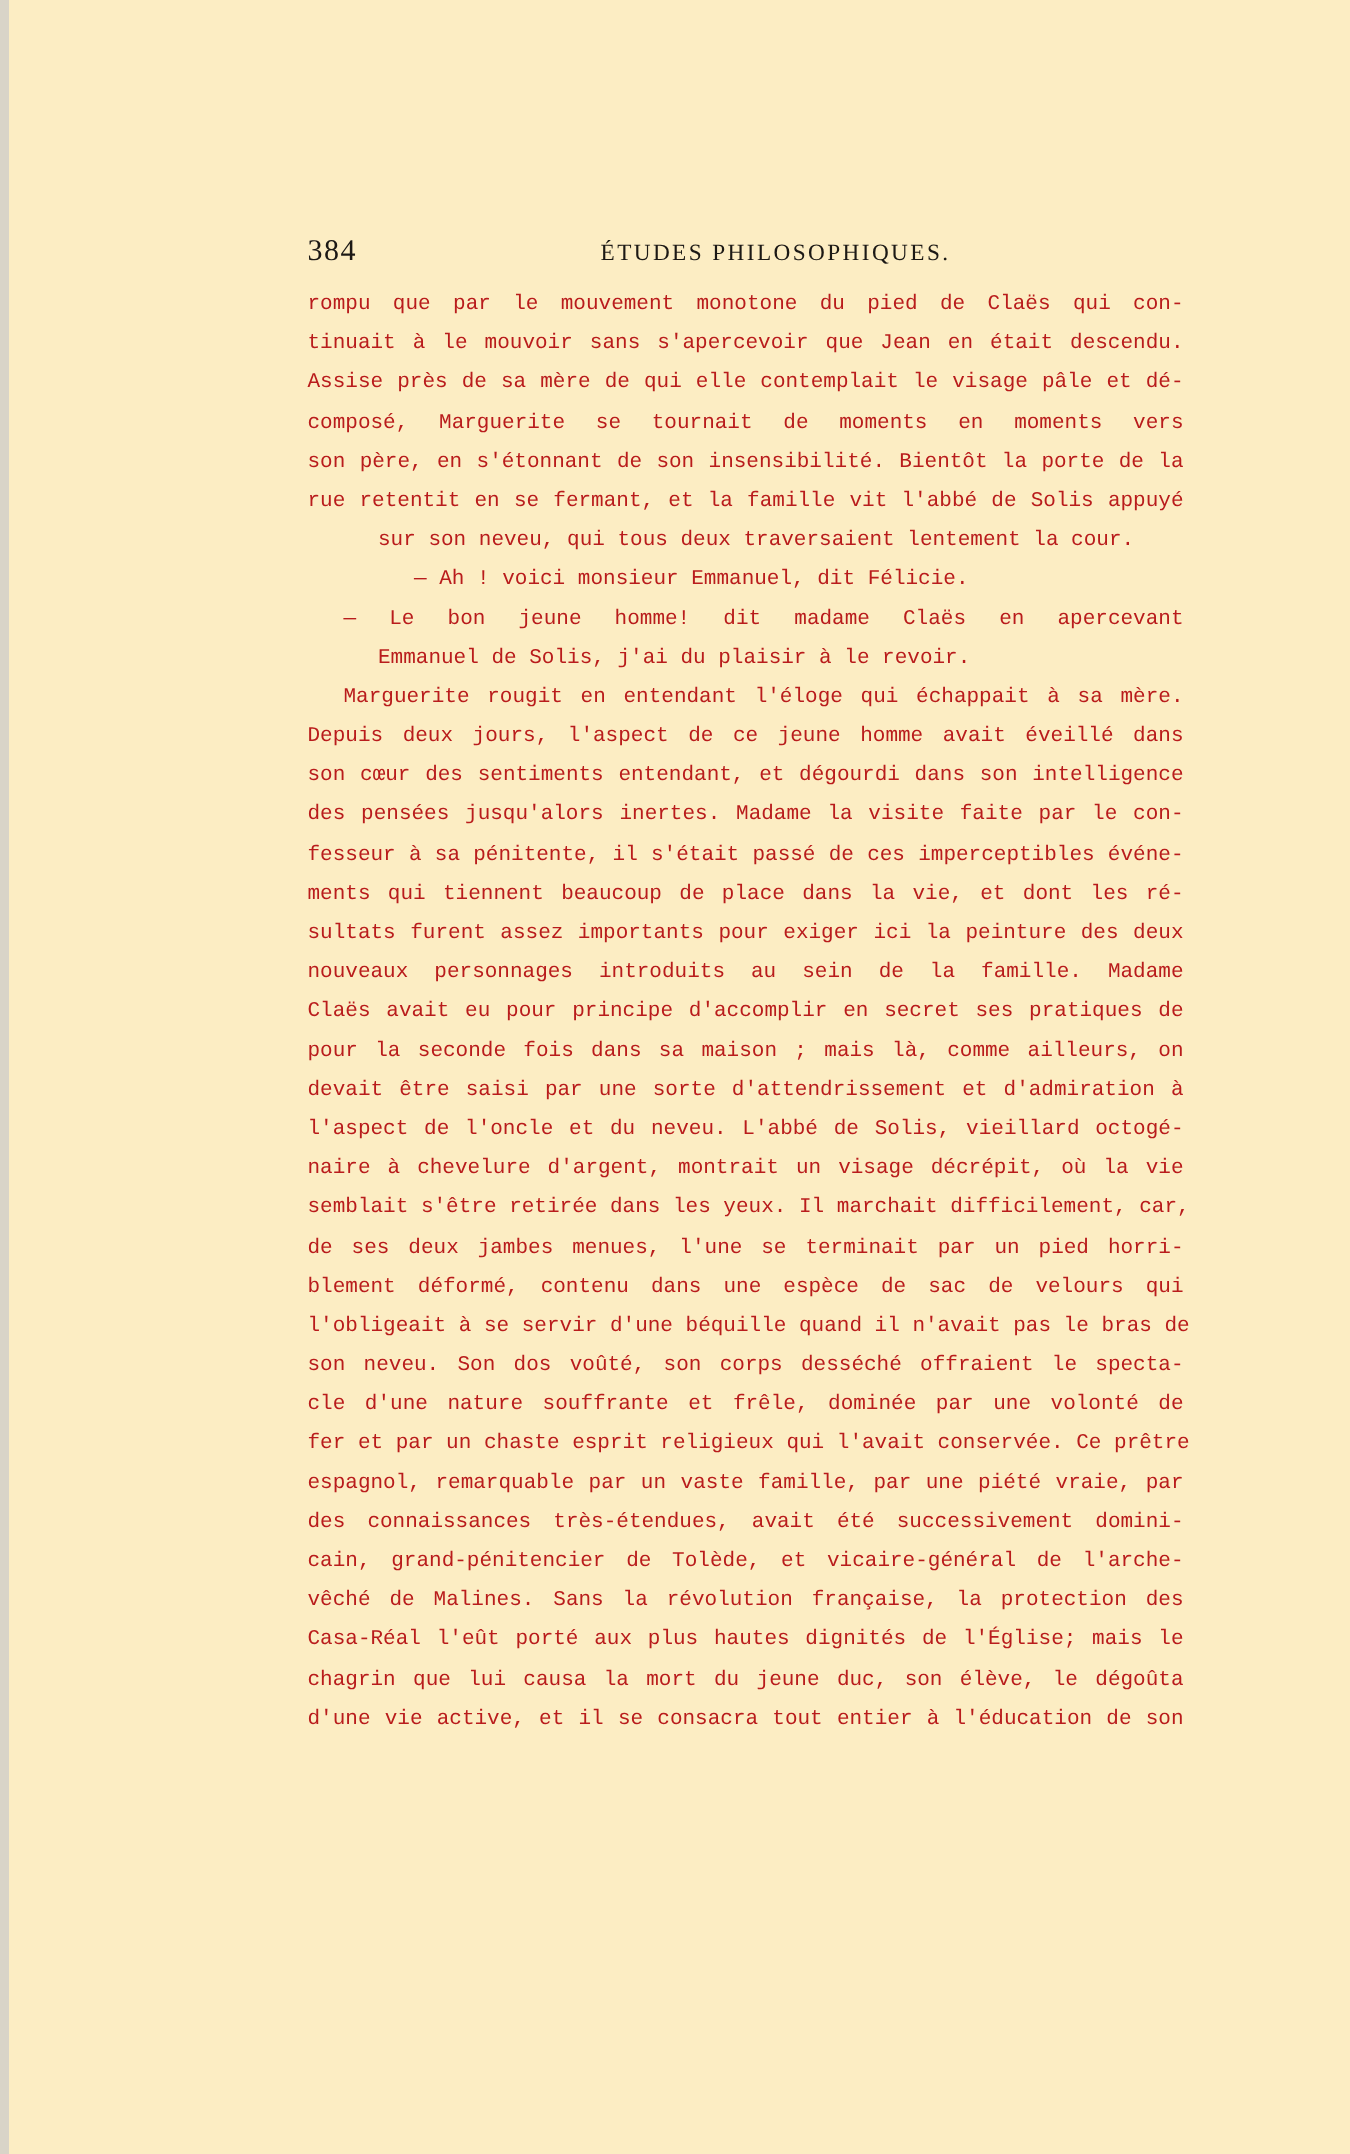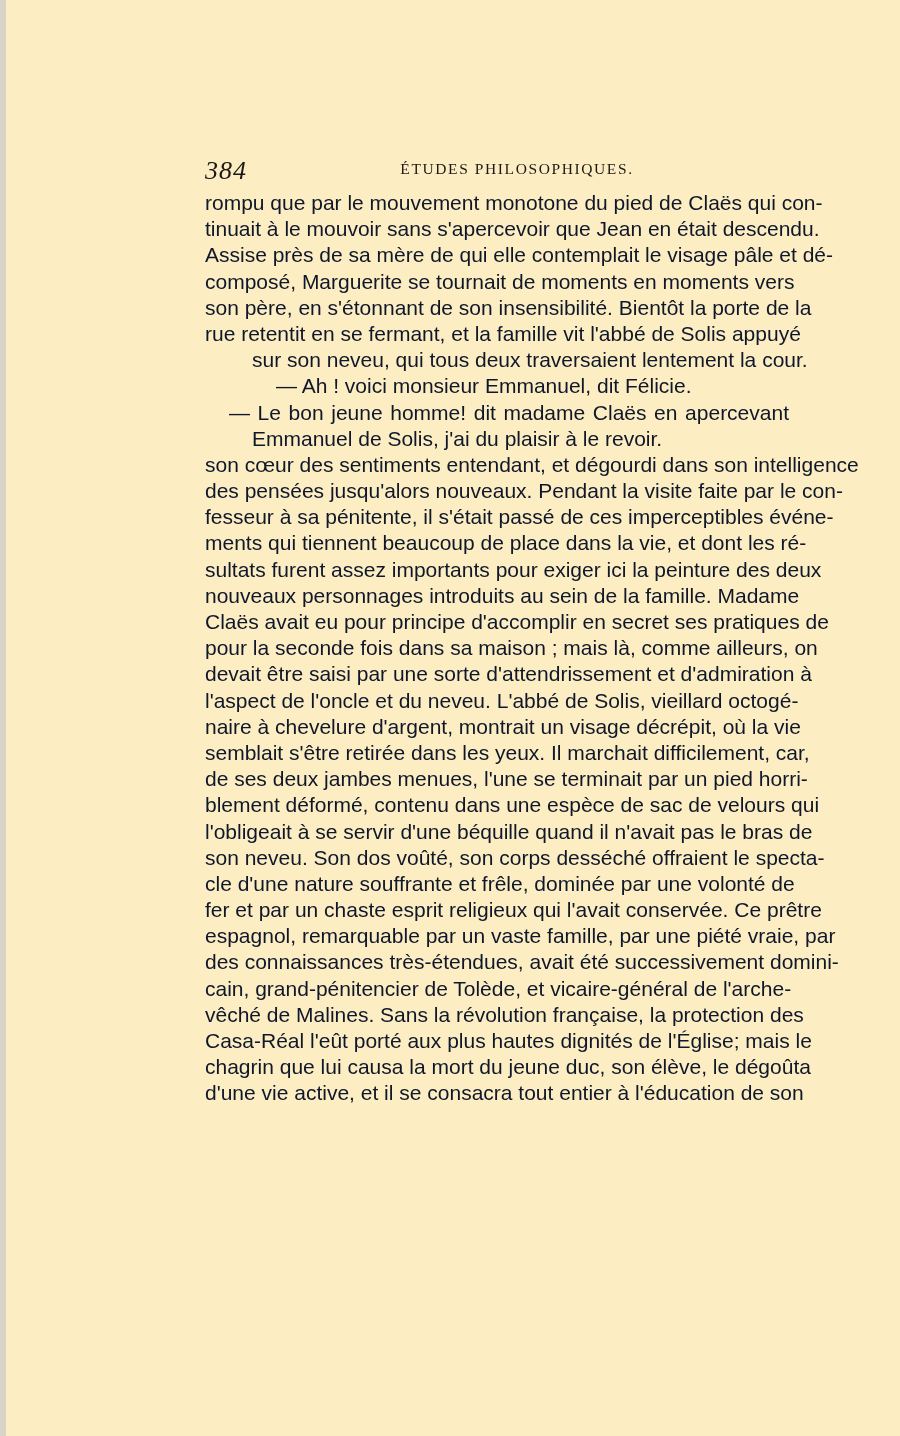--- a/index.html
+++ b/index.html
@@ -16,32 +16,32 @@
     position: absolute; left: 6px; top: 0; right: 0; bottom: 0;
     background: #fcedc3;
   }
   .header {
     position: absolute; left: 205px; top: 156px; width: 584px; height: 28px;
     font-family: "Liberation Serif", serif;
     color: #1c1915;
   }
   .page-number {
     position: absolute; left: 0; top: 0;
-    font-size: 26px; letter-spacing: 1px; font-style: italic;
+    font-size: 20px; letter-spacing: 1px;
   }
   .running-title {
     position: absolute; left: 0; right: 0; top: 4px; text-align: center;
     font-size: 15.5px; letter-spacing: 1.6px; font-weight: normal;
     padding-left: 40px;
   }
   .text-block {
     position: absolute; left: 205px; top: 190px; width: 584px;
-    font-family: Liberation Sans, sans-serif;
-    font-size: 21px; line-height: 26.2px;
-    color: #0f172a;
+    font-family: Liberation Mono, monospace;
+    font-size: 14px; line-height: 26.2px;
+    color: #b91c1c;
   }
   .line {
     display: block; white-space: nowrap;
     text-align: justify; text-align-last: justify;
     height: 26.2px;
   }
   .line.last { text-align-last: left; margin-left: 47px; }
   .line.indent { padding-left: 24px; }
 </style>
 </head>
@@ -59,22 +59,24 @@
     <span class="line">rompu que par le mouvement monotone du pied de Claës qui con-</span>
     <span class="line">tinuait à le mouvoir sans s'apercevoir que Jean en était descendu.</span>
     <span class="line">Assise près de sa mère de qui elle contemplait le visage pâle et dé-</span>
     <span class="line">composé, Marguerite se tournait de moments en moments vers</span>
     <span class="line">son père, en s'étonnant de son insensibilité. Bientôt la porte de la</span>
     <span class="line">rue retentit en se fermant, et la famille vit l'abbé de Solis appuyé</span>
     <span class="line last">sur son neveu, qui tous deux traversaient lentement la cour.</span>
     <span class="line indent last">— Ah ! voici monsieur Emmanuel, dit Félicie.</span>
     <span class="line indent">— Le bon jeune homme! dit madame Claës en apercevant</span>
     <span class="line last">Emmanuel de Solis, j'ai du plaisir à le revoir.</span>
+    <span class="line indent">Marguerite rougit en entendant l'éloge qui échappait à sa mère.</span>
+    <span class="line">Depuis deux jours, l'aspect de ce jeune homme avait éveillé dans</span>
     <span class="line">son cœur des sentiments entendant, et dégourdi dans son intelligence</span>
-    <span class="line">des pensées jusqu'alors nouveaux. Pendant la visite faite par le con-</span>
+    <span class="line">des pensées jusqu'alors inertes. Madame la visite faite par le con-</span>
     <span class="line">fesseur à sa pénitente, il s'était passé de ces imperceptibles événe-</span>
     <span class="line">ments qui tiennent beaucoup de place dans la vie, et dont les ré-</span>
     <span class="line">sultats furent assez importants pour exiger ici la peinture des deux</span>
     <span class="line">nouveaux personnages introduits au sein de la famille. Madame</span>
     <span class="line">Claës avait eu pour principe d'accomplir en secret ses pratiques de</span>
     <span class="line">pour la seconde fois dans sa maison ; mais là, comme ailleurs, on</span>
     <span class="line">devait être saisi par une sorte d'attendrissement et d'admiration à</span>
     <span class="line">l'aspect de l'oncle et du neveu. L'abbé de Solis, vieillard octogé-</span>
     <span class="line">naire à chevelure d'argent, montrait un visage décrépit, où la vie</span>
     <span class="line">semblait s'être retirée dans les yeux. Il marchait difficilement, car,</span>

